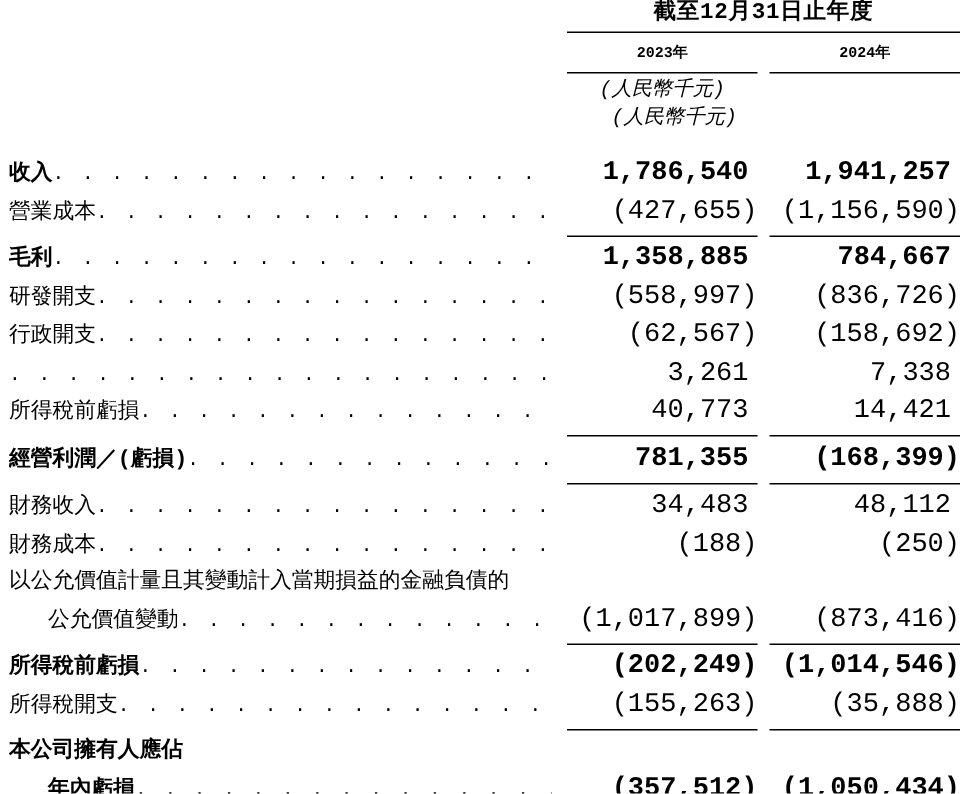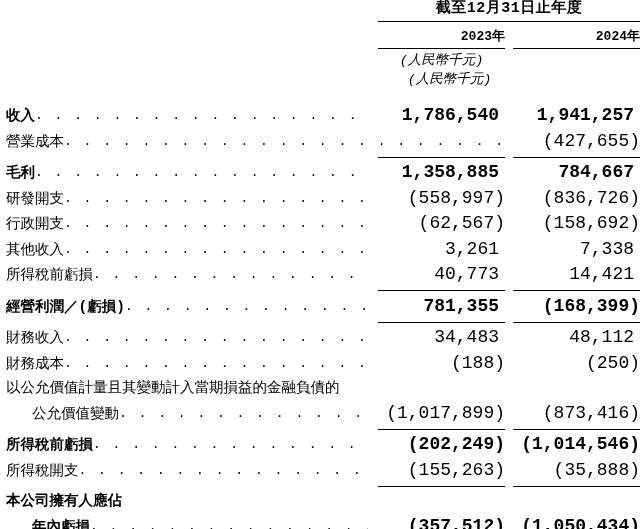--- a/index.html
+++ b/index.html
@@ -14,22 +14,22 @@
   .thead { display:flex; }
   .thead-spacer { flex:1; }
   .thead-cols { width:262px; }
   .period-title {
     text-align:center; font-weight:bold; font-size:15px; line-height:16px;
     padding:1px 0 4px 0; letter-spacing:0.5px;
   }
   .period-rule { border-top:1.5px solid #000; }
   .year-row { display:flex; }
   .year-cell {
-    width:127px; text-align:right; font-weight:bold;
-    font-size:13px; line-height:15px; padding:7px 0 4px 0;
+    width:127px; text-align:center; font-weight:bold;
+    font-size:10px; line-height:15px; padding:7px 0 4px 0;
   }
   .year-cell + .year-cell { margin-left:8px; }
   .rule-pair { display:flex; }
   .rule-pair .r { width:127px; border-top:1.2px solid #000; }
   .rule-pair .r + .r { margin-left:8px; }
   .unit-row { display:flex;flex-direction:column; }
   .unit-cell {
     width:127px; text-align:center; font-style:italic;
     font-size:13.5px; line-height:14px; padding:5px 0 0 0;
   }
@@ -103,20 +103,21 @@
         </div>
         <div class="val plain">1,786,540</div>
         <div class="val plain">1,941,257</div>
       </div>
       <div class="row">
         <div class="lbl">
           <span class="lbl-text">營業成本</span>
           <span class="dots"></span>
         </div>
         <div class="val">(427,655)</div>
+        <div class="val">(1,156,590)</div>
       </div>
       <div class="rules">
         <div class="spacer"></div>
         <div class="r"></div>
         <div class="r"></div>
       </div>
       <div class="row bold">
         <div class="lbl">
           <span class="lbl-text">毛利</span>
           <span class="dots"></span>
@@ -135,21 +136,20 @@
       <div class="row">
         <div class="lbl">
           <span class="lbl-text">行政開支</span>
           <span class="dots"></span>
         </div>
         <div class="val">(62,567)</div>
         <div class="val">(158,692)</div>
       </div>
       <div class="row">
         <div class="lbl">
-          <span class="lbl-text">其他收入</span>
           <span class="dots"></span>
         </div>
         <div class="val plain">3,261</div>
         <div class="val plain">7,338</div>
       </div>
       <div class="row">
         <div class="lbl">
           <span class="lbl-text">所得稅前虧損</span>
           <span class="dots"></span>
         </div>

